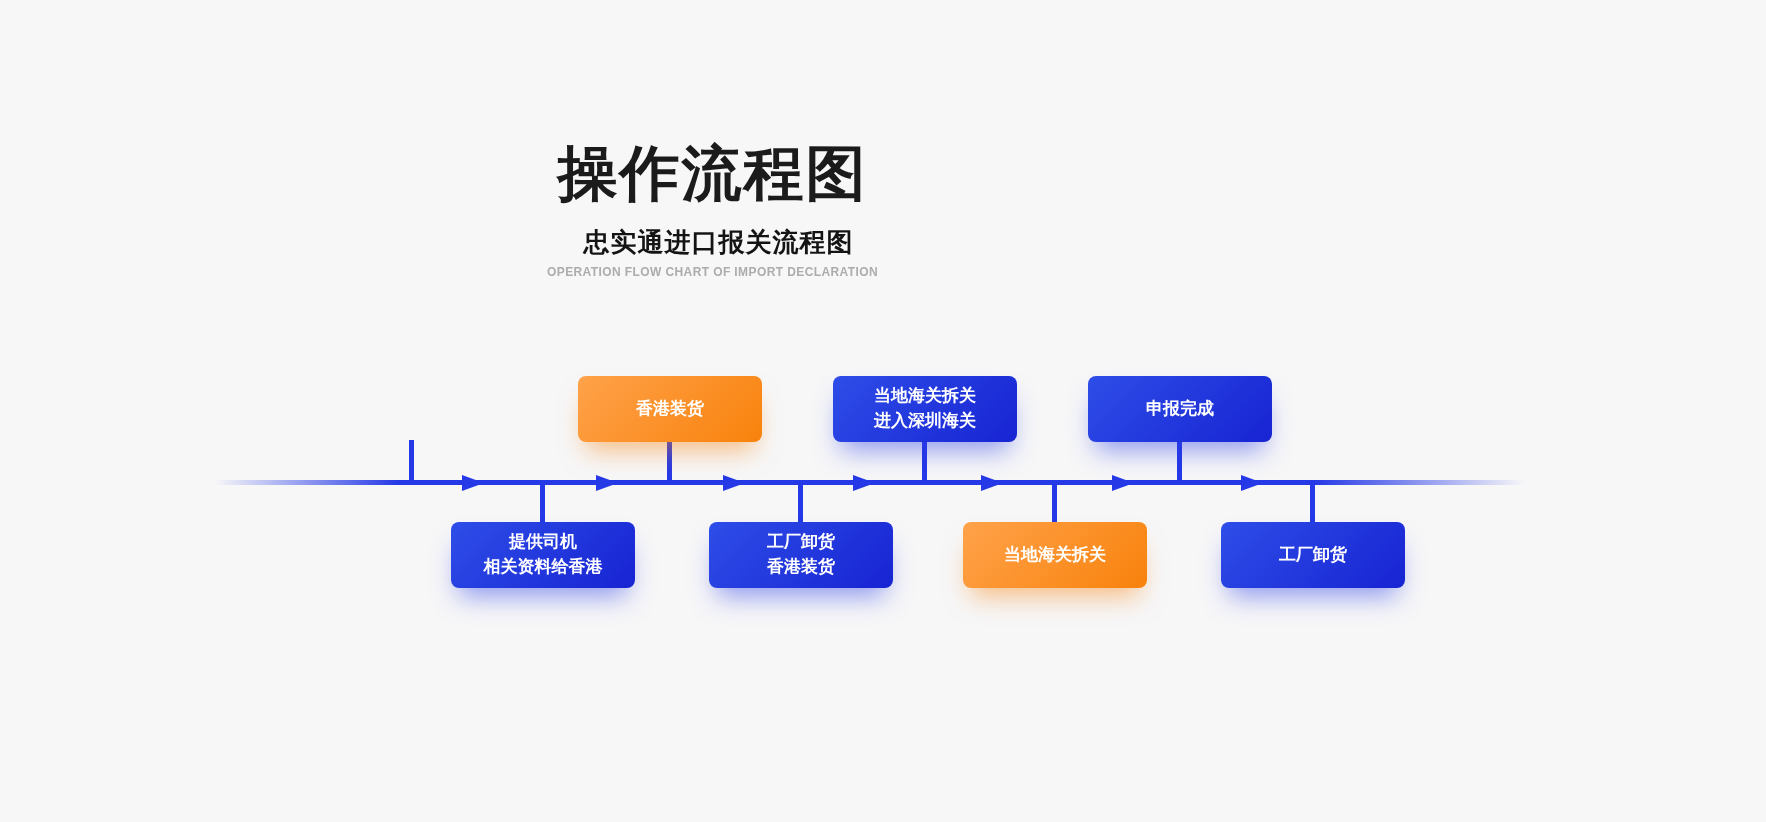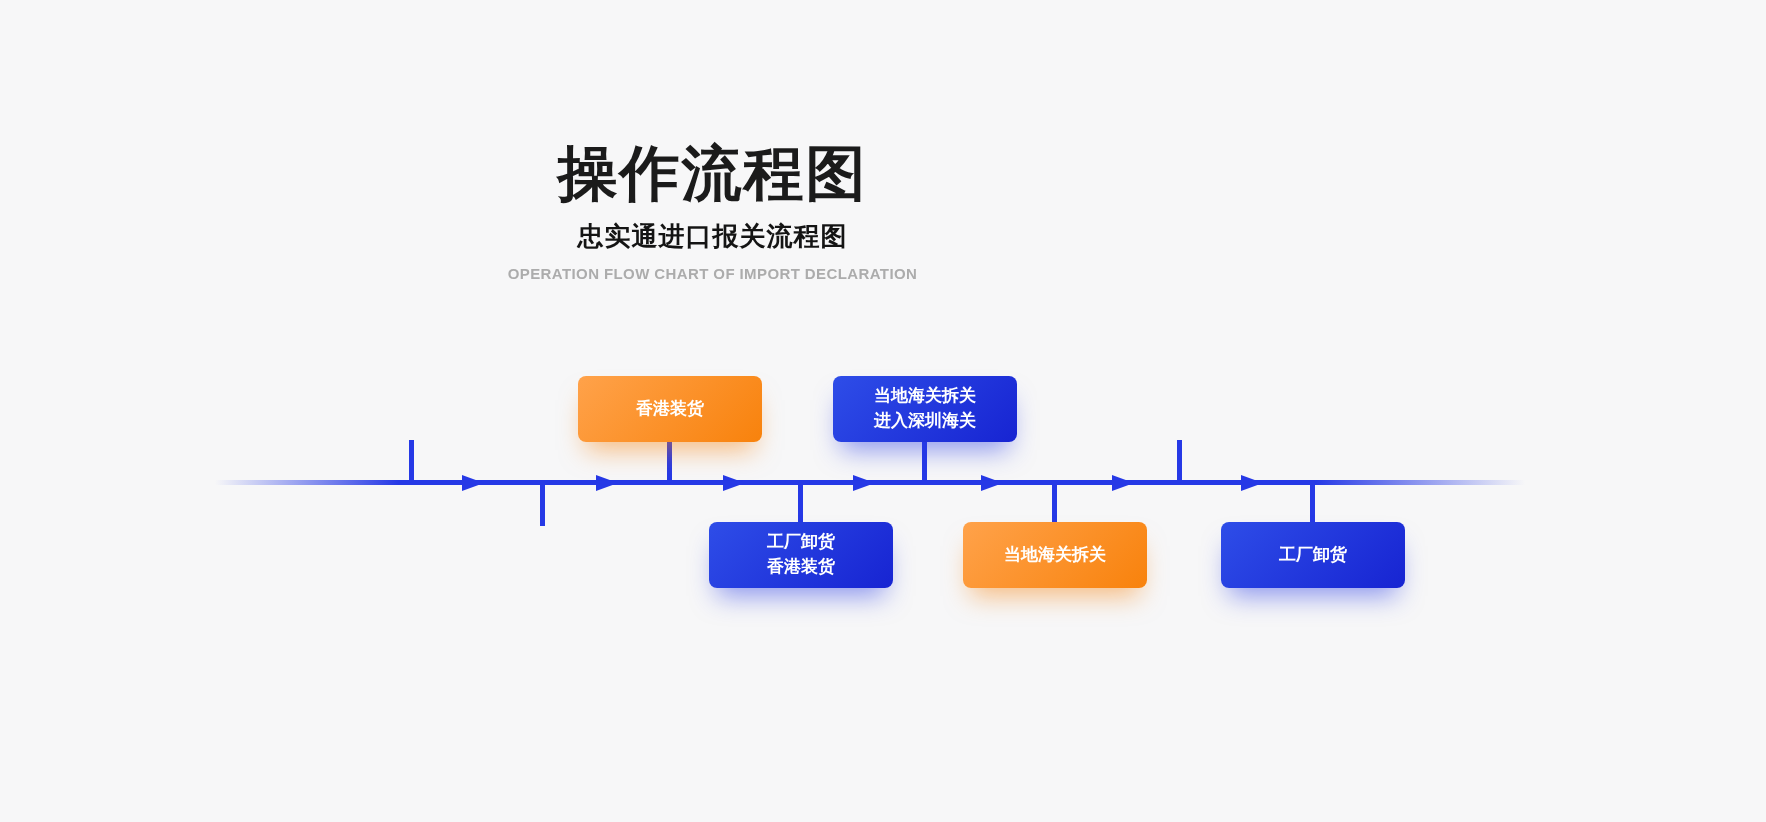--- a/index.html
+++ b/index.html
@@ -13,25 +13,25 @@
 
   
   .hdr-title {
     position: absolute; top: 142px; left: 0; width: 100%;
     text-align: center; font-size: 60px; line-height: 1.05;
     font-weight: 900; color: #1b1b1b; letter-spacing: 2px; margin: 0;
   }
   .hdr-subtitle {
     position: absolute; top: 222px; left: 0; width: 100%;
     text-align: center; font-size: 26px; line-height: 1.1;
-    font-weight: 800; color: #141414; letter-spacing: 1px; margin: 0;
+    font-weight: 800; color: #141414; letter-spacing: 1px; margin: 6px;
   }
   .hdr-caption {
     position: absolute; top: 266px; left: 0; width: 100%;
-    text-align: center; font-size: 15px; line-height: 1.1;
+    text-align: center; font-size: 12px; line-height: 1.1;
     font-weight: 700; color: #acacac; letter-spacing: 0.4px; margin: 0;
   }
 
   
   .timeline-line {
     position: absolute; left: 215px; top: 480px; width: 1310px; height: 5px;
     background: linear-gradient(to right,
       rgba(38,57,230,0) 0%, rgba(38,57,230,1) 14%,
       rgba(38,57,230,1) 84%, rgba(38,57,230,0) 100%);
   }
@@ -97,21 +97,28 @@
   <div class="arrow" style="left:1112px"></div>
   <div class="arrow" style="left:1241px"></div>
 
   <div class="step top orange" style="left:578px">
     <span>香港装货</span>
   </div>
   <div class="step top blue" style="left:833px">
     <span>当地海关拆关</span>
     <span>进入深圳海关</span>
   </div>
+  <div class="step top blue" style="left:1088px">
+    <span>申报完成</span>
+  </div>
 
+  <div class="step bottom blue" style="left:451px">
+    <span>提供司机</span>
+    <span>相关资料给香港</span>
+  </div>
   <div class="step bottom blue" style="left:709px">
     <span>工厂卸货</span>
     <span>香港装货</span>
   </div>
   <div class="step bottom orange" style="left:963px">
     <span>当地海关拆关</span>
   </div>
   <div class="step bottom blue" style="left:1221px">
     <span>工厂卸货</span>
   </div>

